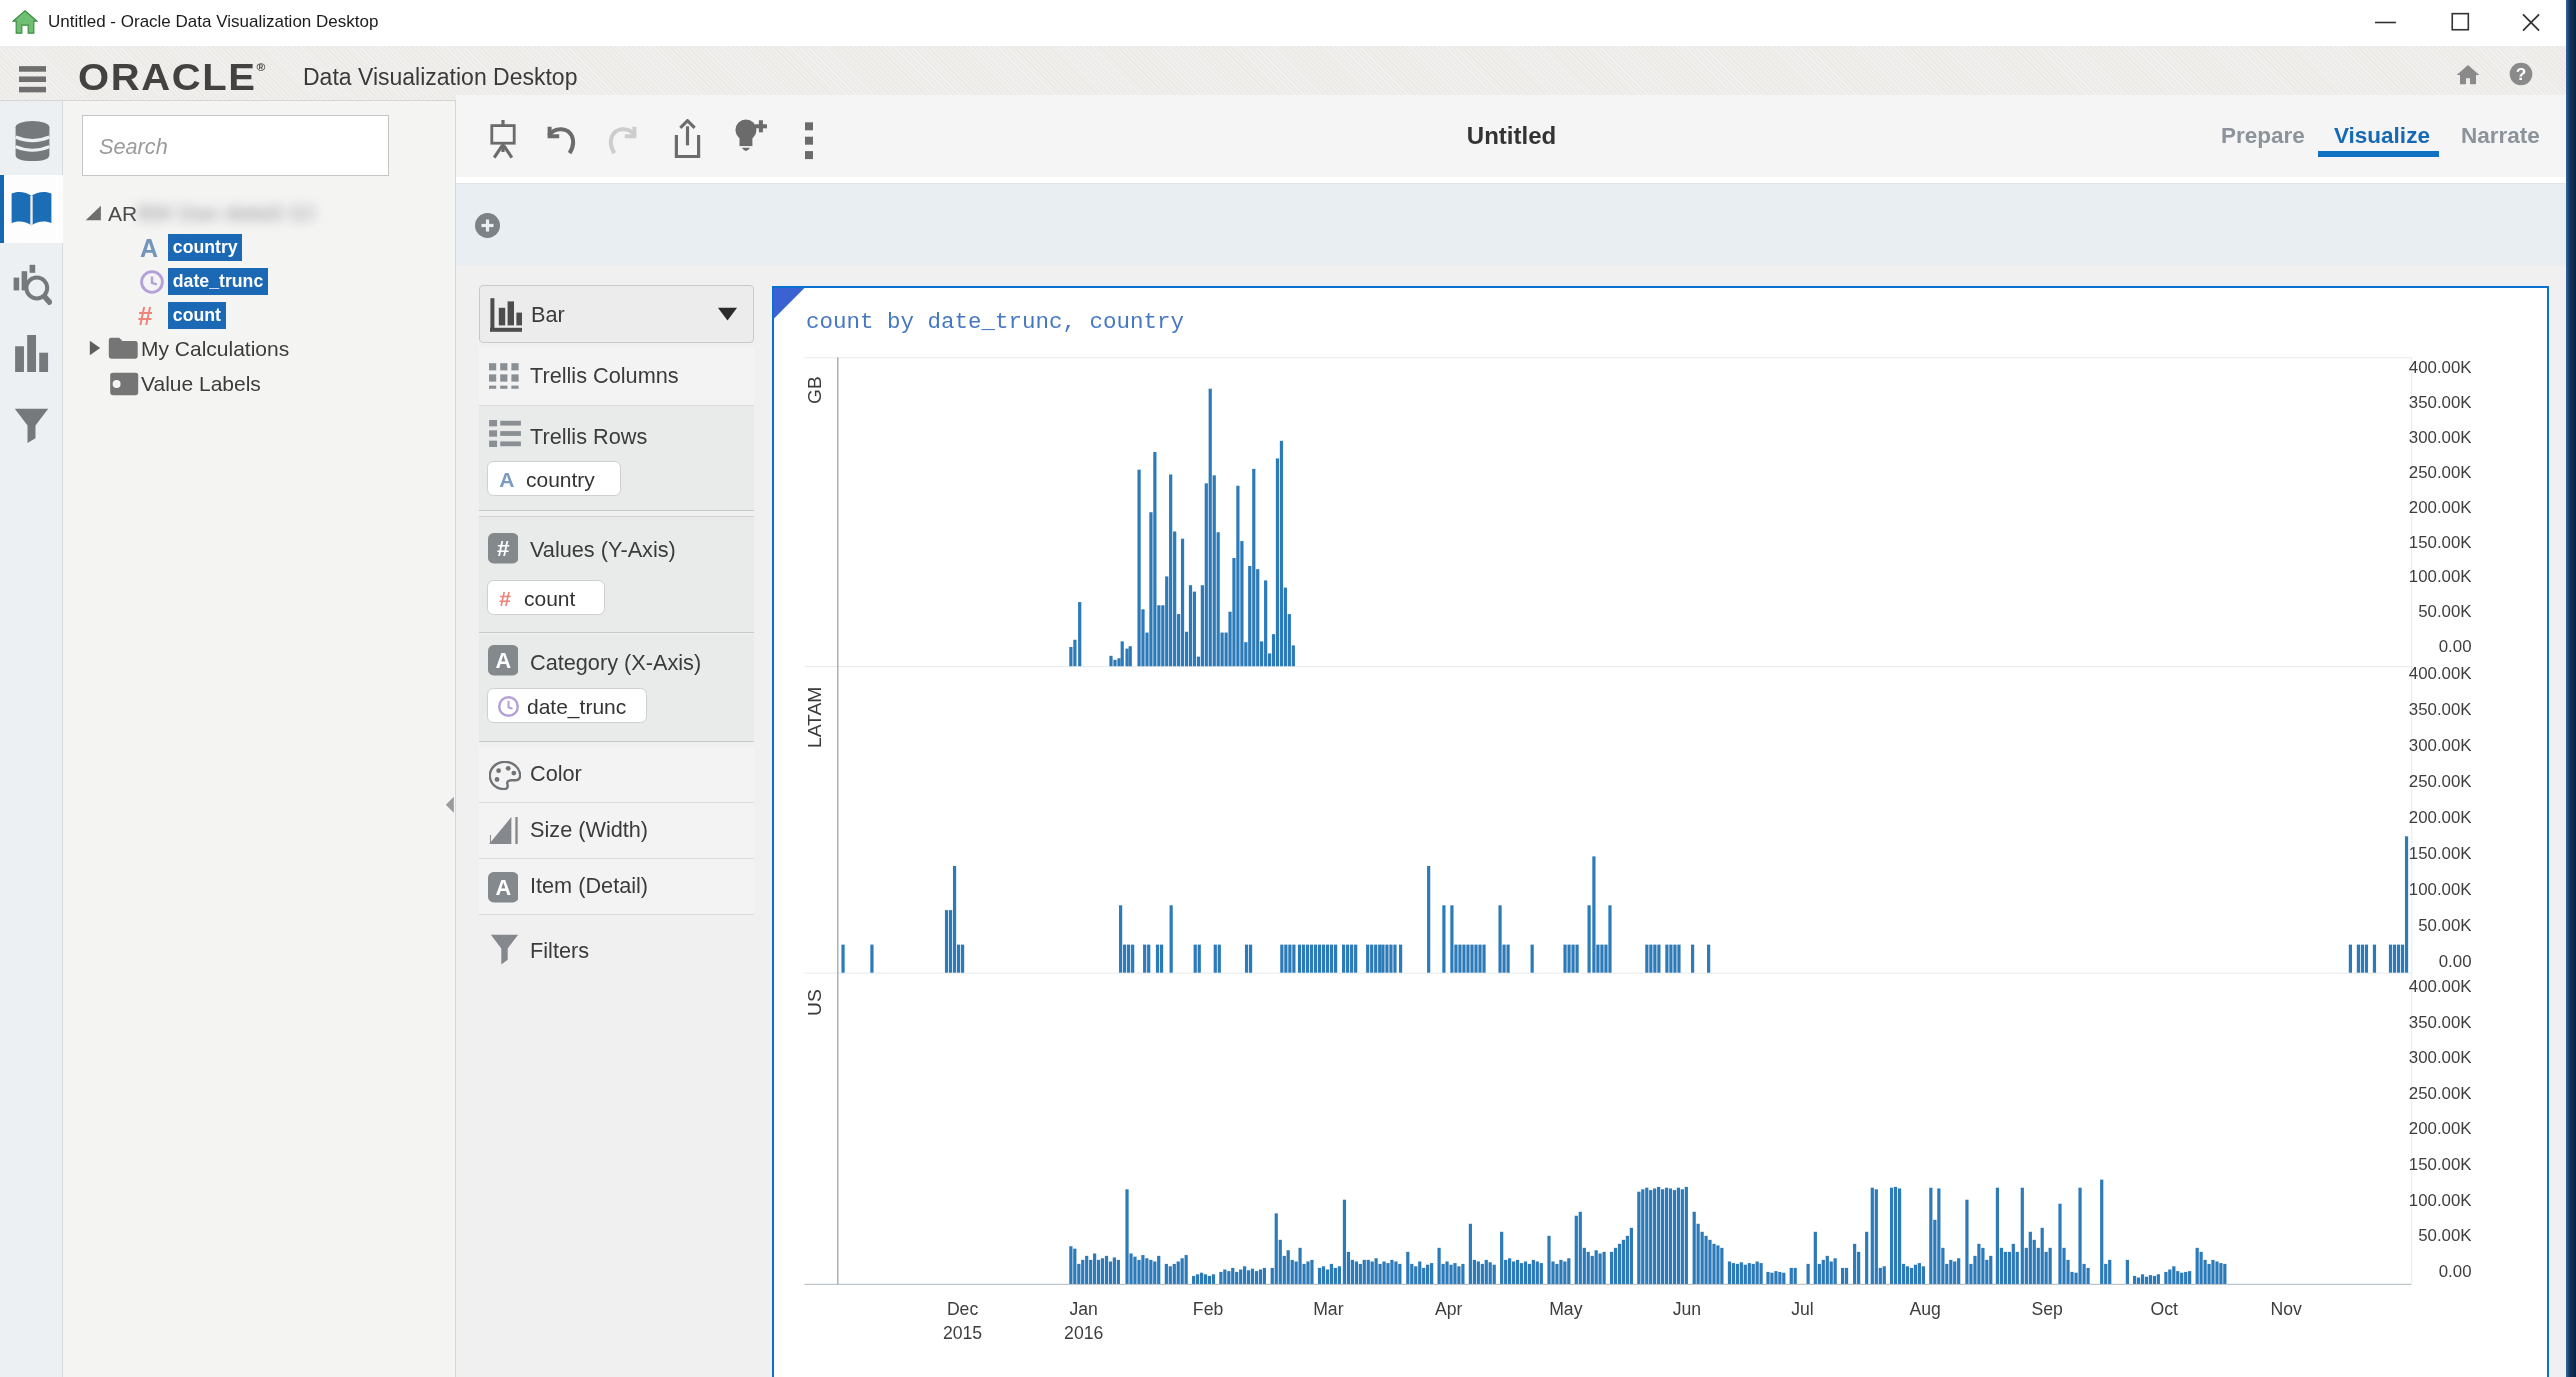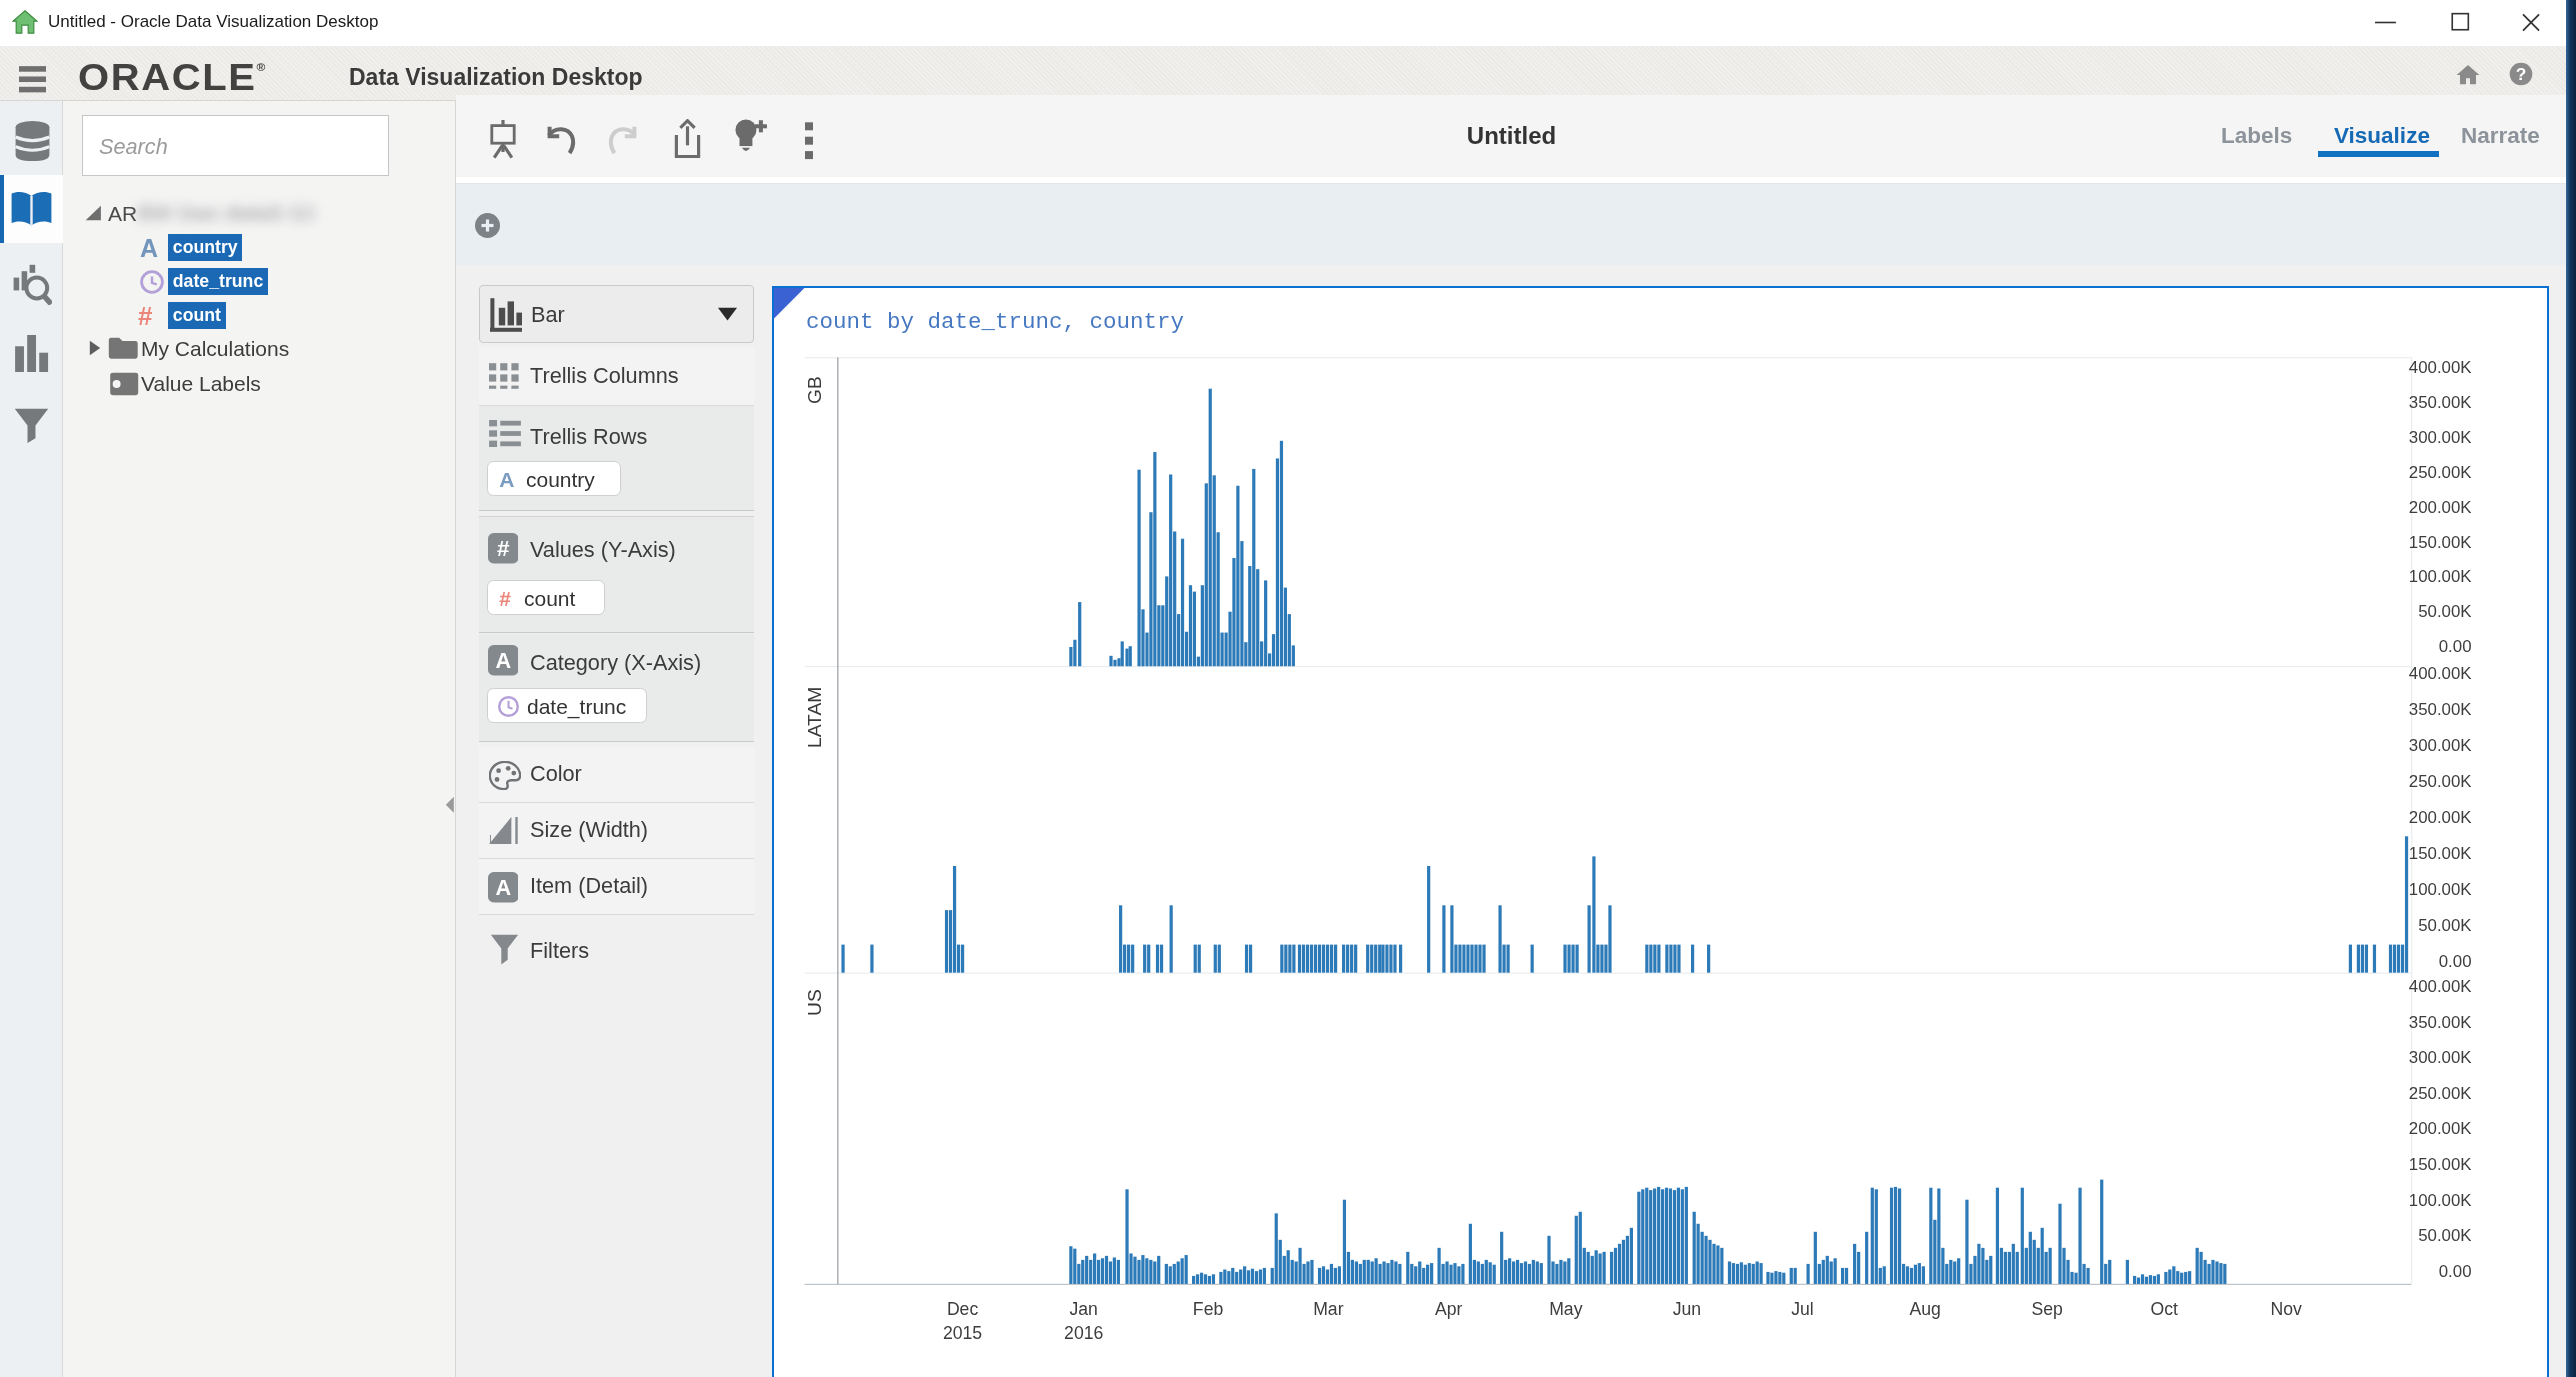--- a/index.html
+++ b/index.html
@@ -6,21 +6,21 @@
 html,body { width:2576px; height:1377px; overflow:hidden; }
 body { font-family:"Liberation Sans",sans-serif; background:#fff; position:relative; }
 .abs { position:absolute; }
 .titlebar { left:0; top:0; width:2576px; height:46px; background:#fff; }
 .titletext { left:48px; top:12px; font-size:17px; color:#1b1b1b; }
 .header { left:0; top:46px; width:2566px; height:55px;
   background:repeating-linear-gradient(45deg,#f1f0ee 0px,#f1f0ee 1.6px,#eceae7 1.6px,#eceae7 3.2px);
   border-bottom:0.8px solid #d8d6d2; }
 .oracle { left:78px; top:8.8px; font-size:40px; font-weight:bold; color:#444240; letter-spacing:1.6px; transform:scaleY(0.92); }
 .oreg { font-size:12px; vertical-align:21px; }
-.dvd { left:303px; top:17.7px; font-size:23px; font-weight:bold; color:#3a3a3a;margin-left:46px; }
+.dvd { left:303px; top:17.7px; font-size:23px; font-weight:normal; color:#3a3a3a; }
 .toolbar { left:456px; top:95px; width:2111px; height:82px; background:#f5f5f5; }
 .searcharea { left:63px; top:101px; width:392px; height:82px; background:#f4f4f3; }
 .searchbox { left:19px; top:14.4px; width:307px; height:61px; background:#fff; border:0.8px solid #c6c6c6; }
 .searchph { left:16px; top:17.7px; font-size:21.7px; font-style:italic; color:#9b9b9b; }
 .untitled { left:0; top:0; width:2111px; height:82px; text-align:center; line-height:82px; font-size:24px; font-weight:bold; color:#333; }
 .tab { top:0; height:82px; line-height:82px; font-size:22.5px; font-weight:bold; color:#8d939a; }
 .tabline { left:1862px; top:56px; width:121px; height:5.6px; background:#1272c2; }
 .filterbar { left:456px; top:183px; width:2111px; height:82px; background:#e9eef2; border-top:0.8px solid #e0e6ea; }
 .ftext { left:55px; top:0; height:82px; line-height:82px; font-size:21.7px; color:#8b9096; }
 .rail { left:0; top:101px; width:63px; height:1276px; background:#edf0f3; border-right:0.8px solid #d9d9d9; }
@@ -74,21 +74,21 @@
     <path d="M18 2 L35 17 L30 17 L30 31 L21 31 L21 22 L15 22 L15 31 L6 31 L6 17 L1 17 Z" fill="#8a8a8a"></path>
   </svg>
   <svg class="abs" style="left:2509px;top:16px" width="24" height="24" viewBox="0 0 36 36">
     <circle cx="18" cy="18" r="17" fill="#8a8a8a"></circle>
     <text x="18" y="27" text-anchor="middle" font-size="26" font-weight="bold" fill="#fff" font-family="Liberation Sans">?</text>
   </svg>
 </div>
 
 <div class="abs toolbar">
   <div class="abs untitled">Untitled</div>
-  <div class="abs tab" style="left:1765px;">Labels</div>
+  <div class="abs tab" style="left:1765px;">Prepare</div>
   <div class="abs tab" style="left:1878px;color:#1669b4;">Visualize</div>
   <div class="abs tab" style="left:2005px;">Narrate</div>
   <div class="abs tabline"></div>
 </div>
 
 <svg class="abs" style="left:490px;top:120px" width="26" height="40" viewBox="0 0 32 50">
   <rect x="2" y="7" width="28" height="22" fill="none" stroke="#6b6b6b" stroke-width="3.5"></rect>
   <line x1="16" y1="0" x2="16" y2="7" stroke="#6b6b6b" stroke-width="4"></line>
   <line x1="16" y1="29" x2="16" y2="40" stroke="#6b6b6b" stroke-width="4"></line>
   <line x1="15" y1="32" x2="5" y2="47" stroke="#6b6b6b" stroke-width="4"></line>

